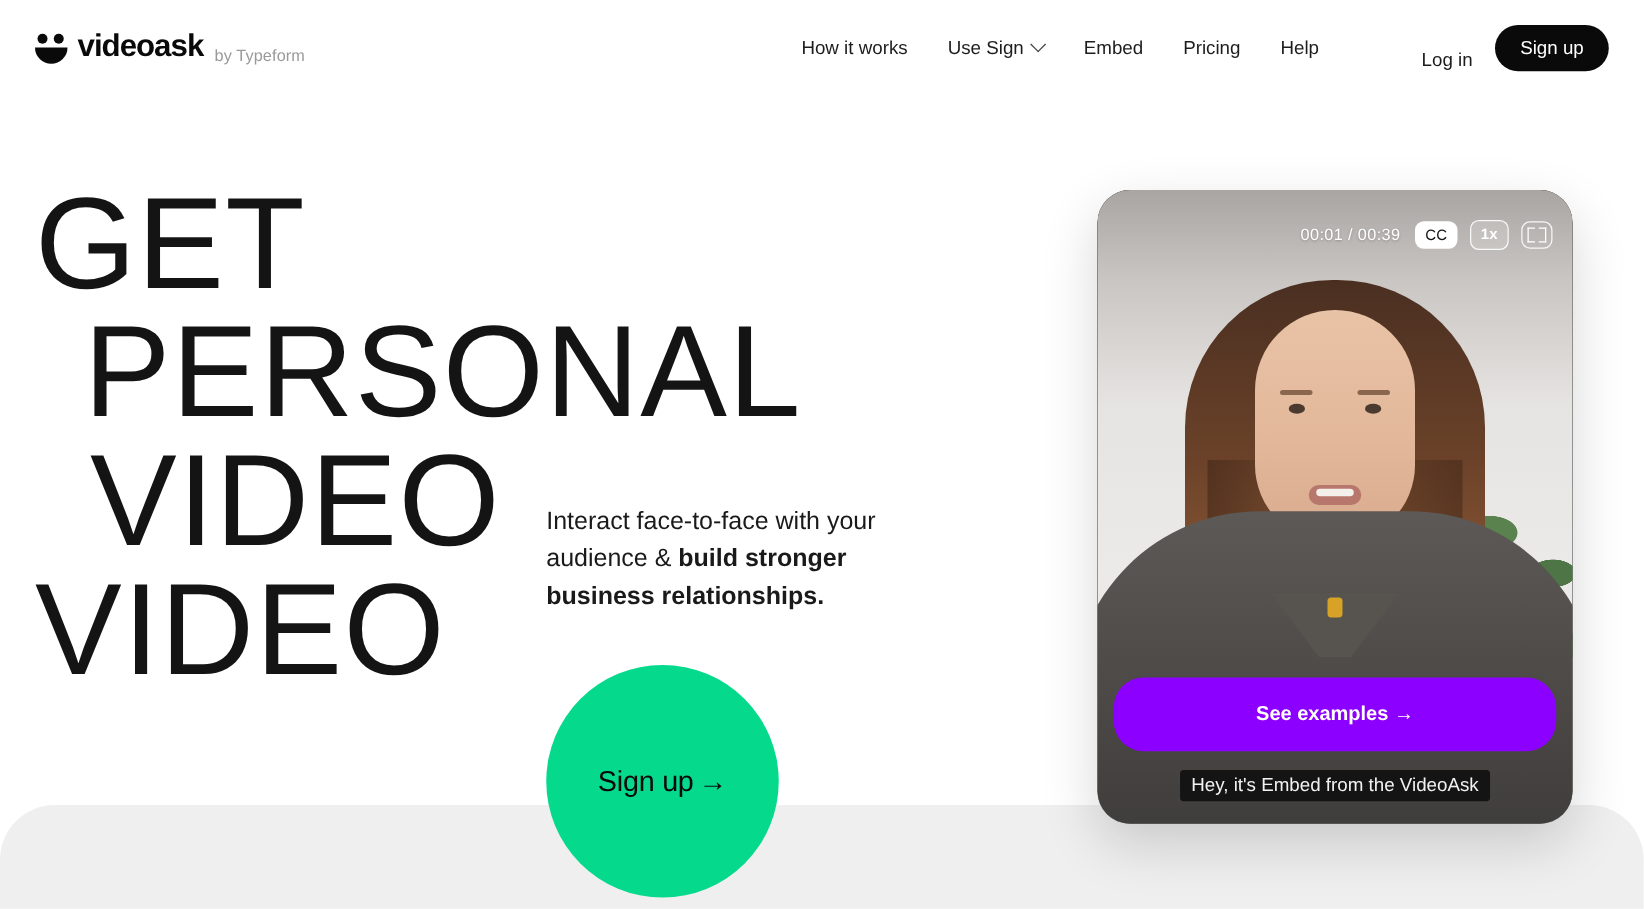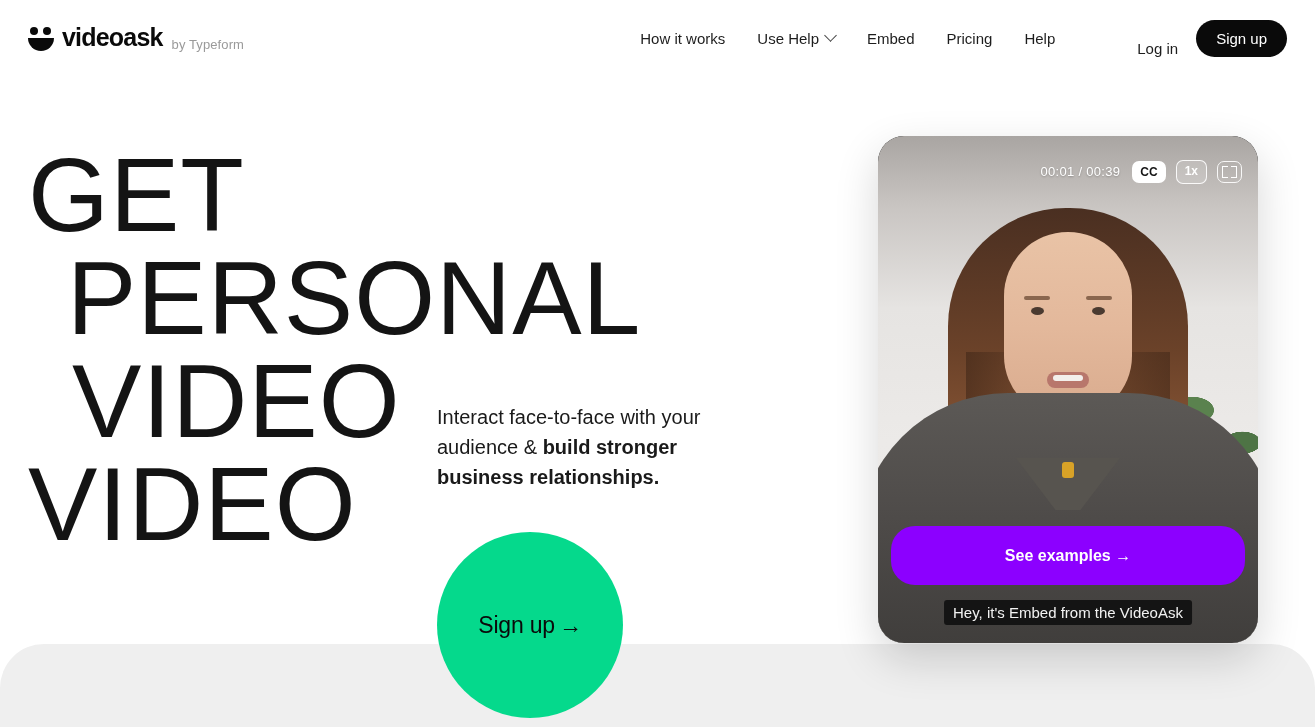--- a/index.html
+++ b/index.html
@@ -181,21 +181,21 @@
     font-weight: 400;
     display: flex;
     align-items: center;
     gap: 4px;
     letter-spacing: -0.2px;
   }
 
   
   .video-card {
     position: absolute;
-    left: 878px; top: 120px;
+    left: 878px; top: 136px;
     width: 380px; height: 507px;
     border-radius: 26px;
     overflow: hidden;
     z-index: 12;
     box-shadow: 0 16px 44px rgba(0,0,0,0.16);
     background: #000000;
   }
 
   
   .video-still { position: absolute; inset: 0; overflow: hidden; }
@@ -330,21 +330,21 @@
     color: #ffffff;
     font-weight: 500;
     letter-spacing: 0.3px;
     text-shadow: 0 1px 2px rgba(0,0,0,.25);
     margin-right: 2px;
   }
   .v-cc {
     background: #ffffff;
     color: #151515;
     font-size: 12px;
-    font-weight: 700;
+    font-weight: 400;
     padding: 5px 8px;
     border-radius: 7px;
     line-height: 1;
     cursor: pointer;
   }
   .v-speed {
     background: rgba(255,255,255,0.16);
     border: 1.3px solid rgba(255,255,255,0.9);
     color: #ffffff;
     font-size: 12px;
@@ -423,21 +423,21 @@
         <span class="logo-word">videoask</span>
       </div>
       <span class="brand-sub">by Typeform</span>
     </div>
 
     <nav class="nav">
       <span class="nav-item">
         <span>How it works</span>
       </span>
       <span class="nav-item">
-        <span>Use Help</span>
+        <span>Use Sign</span>
         <span class="chev"></span>
       </span>
       <span class="nav-item">
         <span>Embed</span>
       </span>
       <span class="nav-item">
         <span>Pricing</span>
       </span>
       <span class="nav-item">
         <span>Help</span>

